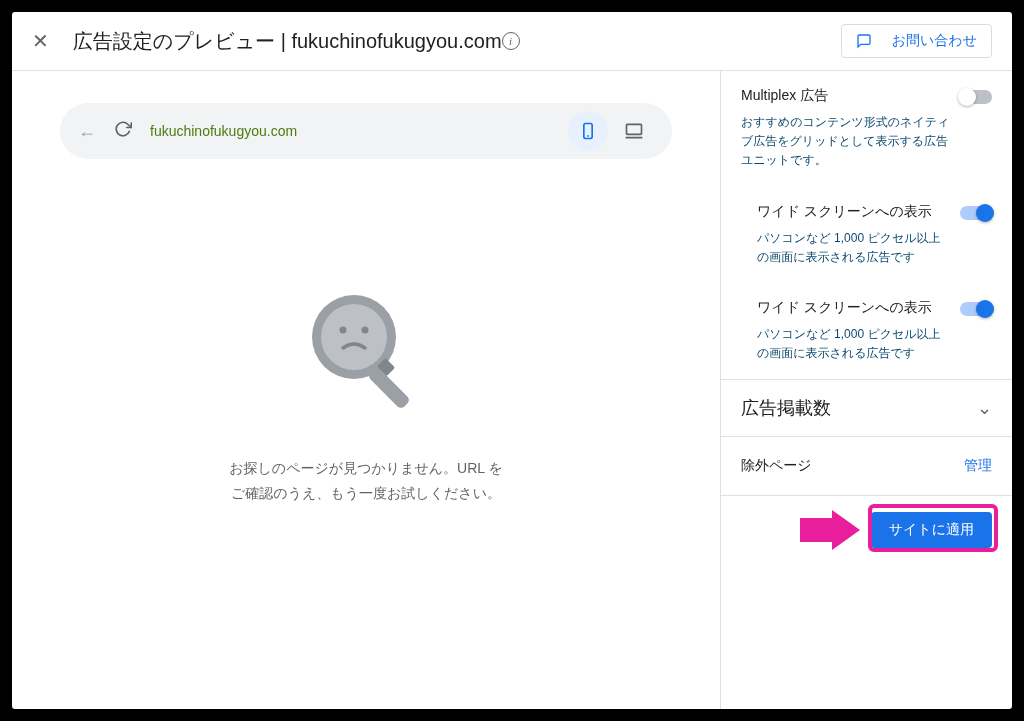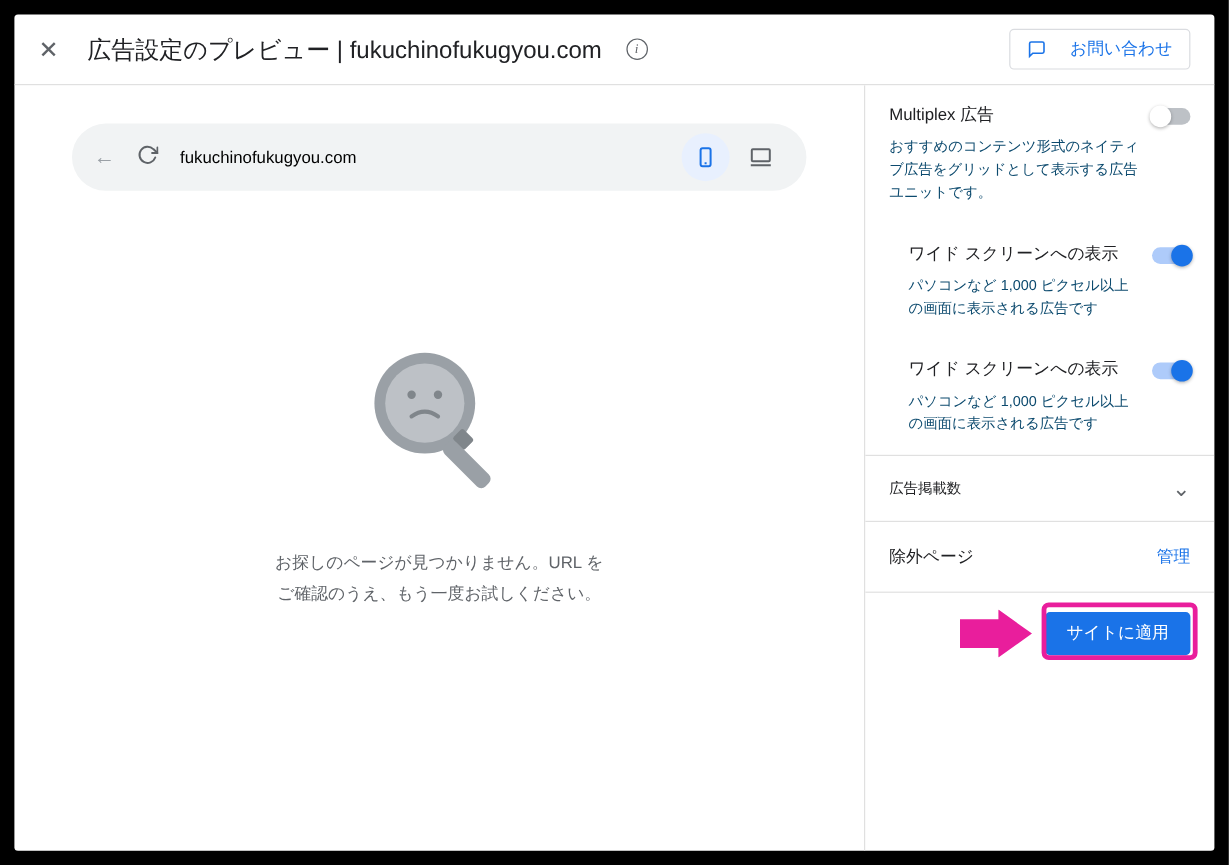--- a/index.html
+++ b/index.html
@@ -1,50 +1,50 @@
 <!DOCTYPE html>
 <html><head>
 <meta charset="utf-8">
 <style>
 * { margin: 0; padding: 0; box-sizing: border-box; }
 body { font-family: 'Hiragino Kaku Gothic Pro', 'Meiryo', sans-serif; background: #000; width: 1024px; height: 721px; overflow: hidden; }
 .frame { background: #fff; margin: 12px; width: 1000px; height: 697px; display: flex; flex-direction: column; border-radius: 3px; overflow: hidden; }
 .header { display: flex; align-items: center; padding: 12px 20px; border-bottom: 1px solid #e0e0e0; }
 .close-btn { font-size: 20px; color: #5f6368; cursor: pointer; margin-right: 24px; }
-.title { font-size: 20px; color: #202124; flex: 1; display: flex; align-items: center; gap: 20px; }
+.title { font-size: 20px; color: #202124; flex: 1; display: flex; align-items: center; gap: 0; }
 .info-icon { width: 18px; height: 18px; border: 1.5px solid #5f6368; border-radius: 50%; display: inline-flex; align-items: center; justify-content: center; font-size: 11px; color: #5f6368; font-style: italic; font-family: serif; }
 .contact-btn { border: 1px solid #dadce0; border-radius: 4px; padding: 7px 14px; color: #1a73e8; font-size: 14px; display: flex; align-items: center; gap: 20px; cursor: pointer; }
 .contact-icon { width: 16px; height: 16px; }
 .body { display: flex; flex: 1; overflow: hidden; }
 .left { flex: 1; padding: 32px 48px 0; display: flex; flex-direction: column; }
 .url-bar { display: flex; align-items: center; background: #f1f3f4; border-radius: 28px; padding: 8px 18px; gap: 18px; }
 .arrow-back { color: #9aa0a6; font-size: 18px; }
 .reload { color: #5f6368; font-size: 16px; }
-.url-text { flex: 1; font-size: 14px; color: #000000; }
+.url-text { flex: 1; font-size: 14px; color: #4d7c0f; }
 .device-toggle { display: flex; gap: 6px; align-items: center; }
 .device-btn { width: 40px; height: 40px; border-radius: 50%; display: flex; align-items: center; justify-content: center; cursor: pointer; }
 .device-btn.active { background: #e8f0fe; }
 .device-btn svg { width: 20px; height: 20px; }
 .empty-state { flex: 1; display: flex; flex-direction: column; align-items: center; justify-content: center; padding-bottom: 80px; }
 .mag-wrap { margin-bottom: 30px; }
 .empty-text { font-size: 14px; color: #5f6368; text-align: center; line-height: 1.8; }
 .right { width: 292px; border-left: 1px solid #e0e0e0; overflow-y: auto; display: flex; flex-direction: column; }
 .setting { padding: 16px 20px 16px 20px; }
 .setting.sub { padding-left: 36px; }
 .setting-row { display: flex; align-items: flex-start; justify-content: space-between; gap: 10px; }
 .setting-title { font-size: 14px; color: #202124; margin-bottom: 8px; }
 .setting-desc { font-size: 12px; color: #0c4a6e; line-height: 1.6; }
 .toggle { width: 32px; height: 14px; border-radius: 8px; position: relative; flex-shrink: 0; cursor: pointer; margin-top: 3px; }
 .toggle.off { background: #bdc1c6; }
 .toggle.on { background: #aecbfa; }
 .toggle-knob { position: absolute; width: 18px; height: 18px; border-radius: 50%; top: -2px; box-shadow: 0 1px 3px rgba(0,0,0,0.3); }
 .toggle.off .toggle-knob { left: -2px; background: #fff; }
 .toggle.on .toggle-knob { right: -2px; background: #1a73e8; }
 .section-bar { padding: 16px 20px; border-top: 1px solid #e0e0e0; display: flex; align-items: center; justify-content: space-between; cursor: pointer; }
-.section-title { font-size: 12px; color: #202124; font-weight: 500; text-align: center; }
+.section-title { font-size: 18px; color: #202124; font-weight: 500; text-align: center; }
 .chevron { color: #5f6368; font-size: 18px; }
 .excl-row { padding: 20px 20px; border-top: 1px solid #e0e0e0; display: flex; justify-content: space-between; align-items: center; }
 .excl-title { font-size: 14px; color: #202124; font-weight: 500; }
 .manage-link { font-size: 14px; color: #1a73e8; cursor: pointer; }
 .footer { padding: 16px 20px; border-top: 1px solid #e0e0e0; display: flex; justify-content: flex-end; position: relative; }
 .apply-btn { background: #1a73e8; color: #fff; border: none; padding: 9px 18px; border-radius: 4px; font-size: 14px; cursor: pointer; }
 .highlight-box { position: absolute; border: 4px solid #e91e9c; border-radius: 6px; right: 14px; top: 8px; width: 130px; height: 48px; pointer-events: none; }
 .pink-arrow { position: absolute; right: 152px; top: 14px; }
 </style>
 </head>

